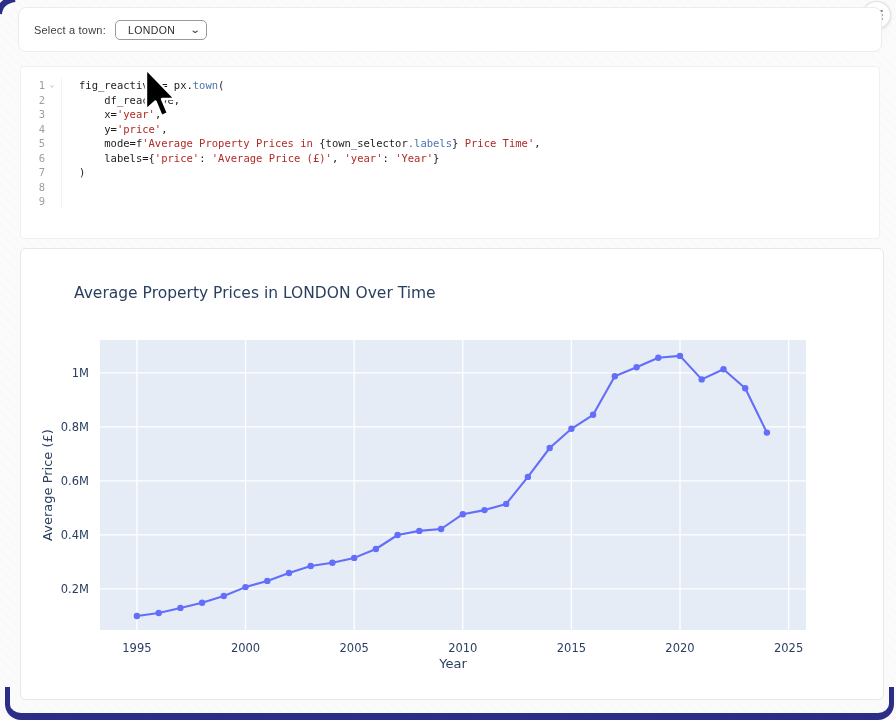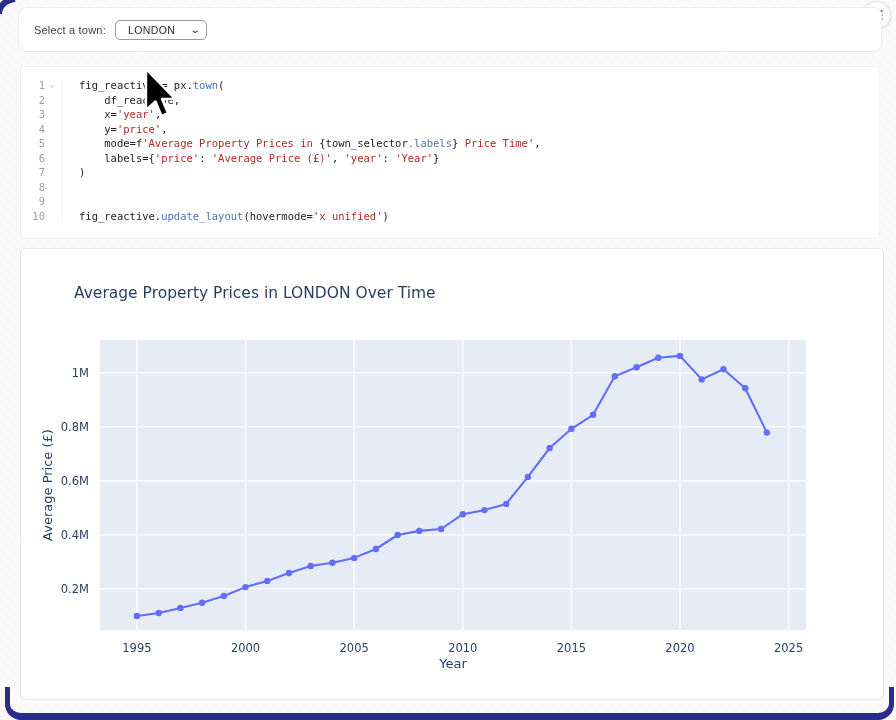--- a/index.html
+++ b/index.html
@@ -96,21 +96,20 @@
   <div class="code-cell" id="code-cell">
       <div class="code-row"><span class="gutter"><span class="ln">1</span><span class="fold">⌄</span></span><span class="src"><span class="tk-d">fig_reactive = px.</span><span class="tk-f">town</span><span class="tk-d">(</span></span></div>
       <div class="code-row"><span class="gutter"><span class="ln">2</span><span class="fold"></span></span><span class="src"><span class="tk-d">    df_reactive,</span></span></div>
       <div class="code-row"><span class="gutter"><span class="ln">3</span><span class="fold"></span></span><span class="src"><span class="tk-d">    x=</span><span class="tk-s">'year'</span><span class="tk-d">,</span></span></div>
       <div class="code-row"><span class="gutter"><span class="ln">4</span><span class="fold"></span></span><span class="src"><span class="tk-d">    y=</span><span class="tk-s">'price'</span><span class="tk-d">,</span></span></div>
       <div class="code-row"><span class="gutter"><span class="ln">5</span><span class="fold"></span></span><span class="src"><span class="tk-d">    mode=f</span><span class="tk-s">'Average Property Prices in </span><span class="tk-d">{town_selector</span><span class="tk-f">.labels</span><span class="tk-d">}</span><span class="tk-s"> Price Time'</span><span class="tk-d">,</span></span></div>
       <div class="code-row"><span class="gutter"><span class="ln">6</span><span class="fold"></span></span><span class="src"><span class="tk-d">    labels={</span><span class="tk-s">'price'</span><span class="tk-d">: </span><span class="tk-s">'Average Price (£)'</span><span class="tk-d">, </span><span class="tk-s">'year'</span><span class="tk-d">: </span><span class="tk-s">'Year'</span><span class="tk-d">}</span></span></div>
       <div class="code-row"><span class="gutter"><span class="ln">7</span><span class="fold"></span></span><span class="src"><span class="tk-d">)</span></span></div>
       <div class="code-row"><span class="gutter"><span class="ln">8</span><span class="fold"></span></span><span class="src"></span></div>
       <div class="code-row"><span class="gutter"><span class="ln">9</span><span class="fold"></span></span></div>
-      <div class="code-row"><span class="gutter"><span class="ln">10</span><span class="fold"></span></span><span class="src"><span class="tk-d">fig_reactive.</span><span class="tk-f">update_layout</span><span class="tk-d">(hovermode=</span><span class="tk-s">'x unified'</span><span class="tk-d">)</span></span></div>
     </div>
 
   <div class="output-card">
     <svg id="chart-svg" width="862" height="450" viewBox="0 0 862 450">
         <rect x="79" y="91" width="706" height="290" fill="#e5ecf6"></rect>
         <line x1="79" x2="785" y1="339.95716945996276" y2="339.95716945996276" stroke="#ffffff" stroke-width="1.3"></line>
         <line x1="79" x2="785" y1="285.9534450651769" y2="285.9534450651769" stroke="#ffffff" stroke-width="1.3"></line>
         <line x1="79" x2="785" y1="231.94972067039106" y2="231.94972067039106" stroke="#ffffff" stroke-width="1.3"></line>
         <line x1="79" x2="785" y1="177.9459962756052" y2="177.9459962756052" stroke="#ffffff" stroke-width="1.3"></line>
         <line x1="79" x2="785" y1="123.94227188081936" y2="123.94227188081936" stroke="#ffffff" stroke-width="1.3"></line>

